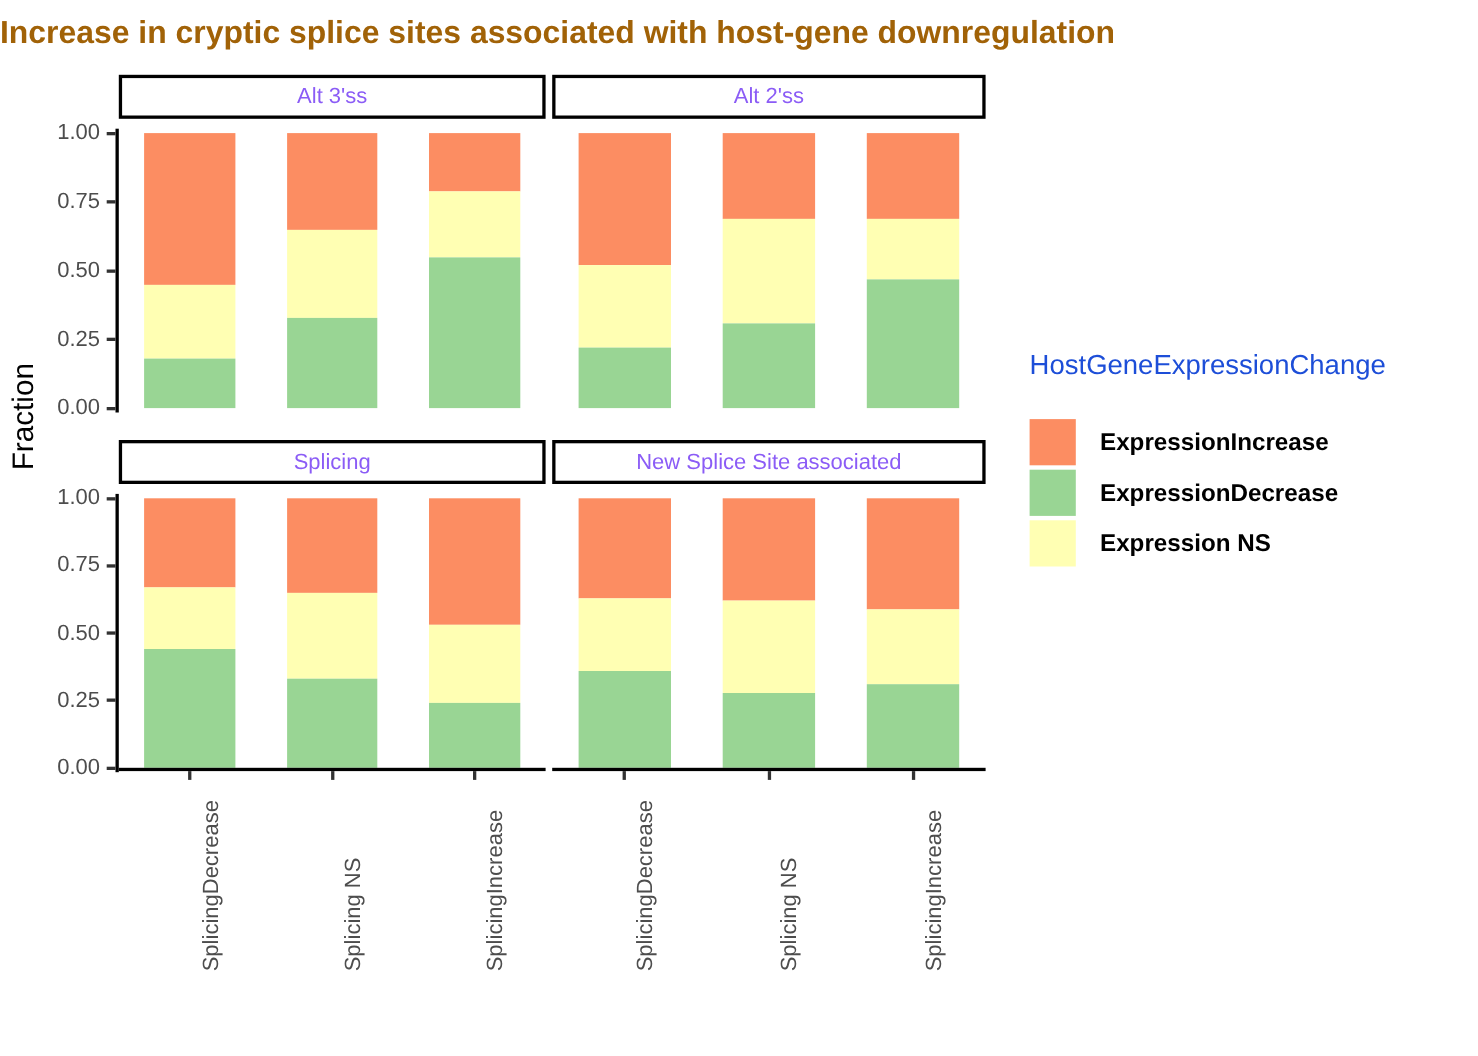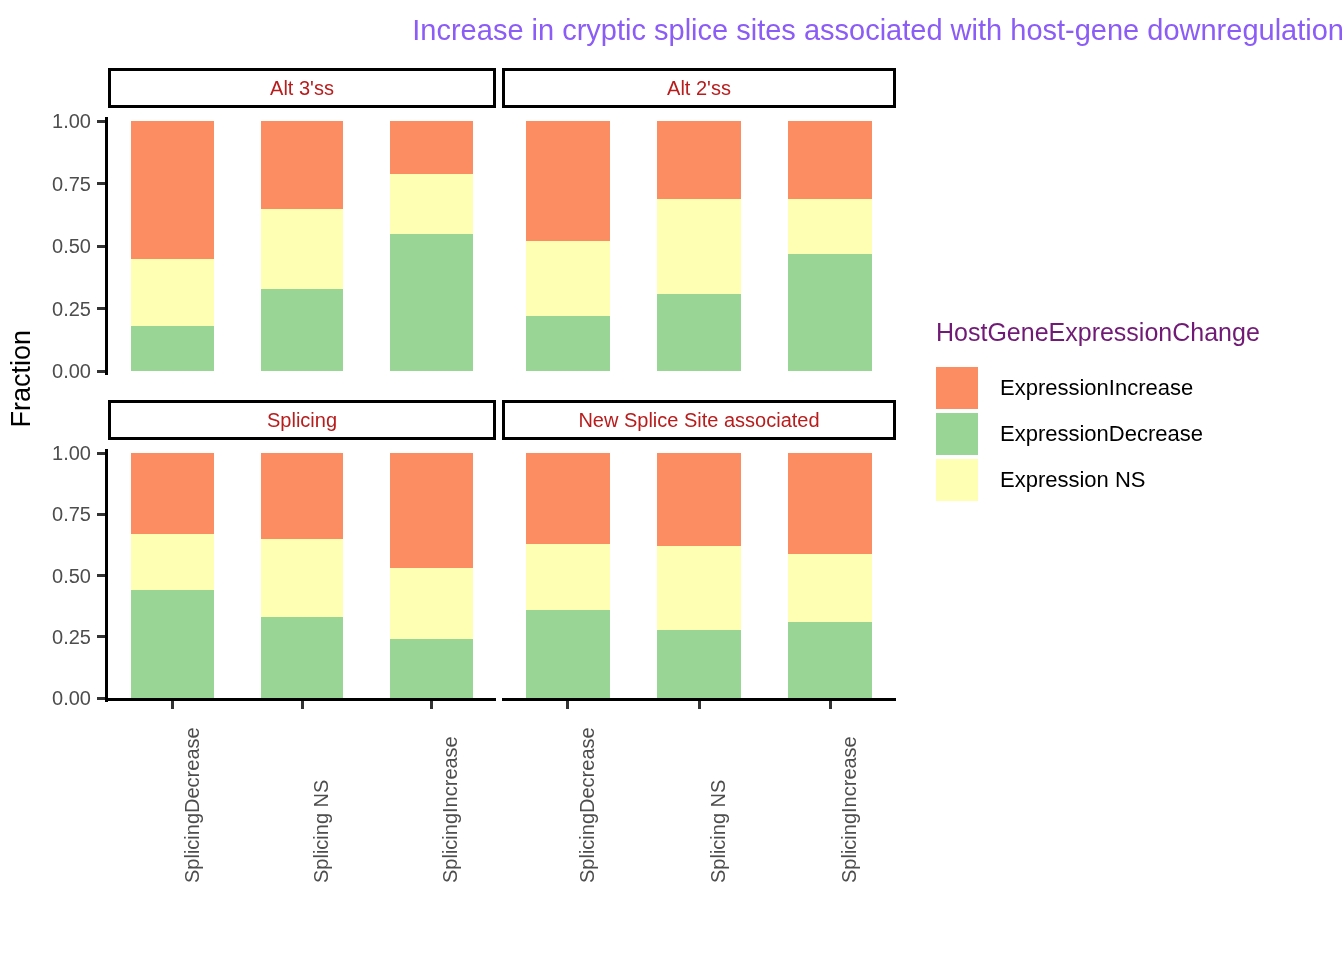--- a/index.html
+++ b/index.html
@@ -12,24 +12,25 @@
   #root {
     position: relative;
     width: 1344px; height: 960px;
     background: #ffffff;
   }
 
   
   #plot-title {
     position: absolute;
     top: 14px; left: 0; width: 1344px;
-    text-align: right;
+    text-align: left;
     font-size: 29px;
-    color: #8b5cf6;
-    white-space: nowrap;
+    color: #a16207;
+    white-space: nowrap;
+    font-weight: bold;
   }
 
   
   #y-axis-title {
     position: absolute;
     left: 6px; top: 330px;
     font-size: 27px;
     color: #000000;
     transform-origin: left top;
     transform: rotate(-90deg) translate(-100%, 0);
@@ -50,21 +51,21 @@
   
   .strip {
     position: absolute;
     box-sizing: border-box;
     border: 3px solid #000000;
     background: #ffffff;
     display: flex;
     align-items: center;
     justify-content: center;
     font-size: 20px;
-    color: #b91c1c;
+    color: #8b5cf6;
     white-space: nowrap;
   }
 
   
   .panel {
     position: absolute;
     box-sizing: border-box;
     background: #ffffff;
     overflow: hidden;
   }
@@ -118,38 +119,39 @@
   }
 
   
   #legend {
     position: absolute;
     left: 936px; top: 318px;
     width: 400px;
   }
   #legend-title {
     font-size: 25px;
-    color: #701a75;
-    margin-bottom: 18px;
+    color: #1d4ed8;
+    margin-bottom: 32px;
     white-space: nowrap;
   }
   .legend-row {
     display: flex;
     align-items: center;
     height: 46px;
   }
   .legend-swatch {
     width: 42px; height: 42px;
     flex: 0 0 42px;
   }
   .legend-label {
     margin-left: 22px;
     font-size: 22px;
     color: #000000;
     white-space: nowrap;
+    font-weight: bold;
   }
 </style>
 </head>
 <body>
 
 <div id="root">
 
   <div id="plot-title">Increase in cryptic splice sites associated with host-gene downregulation</div>
 
   <div id="y-axis-title">Fraction</div>

